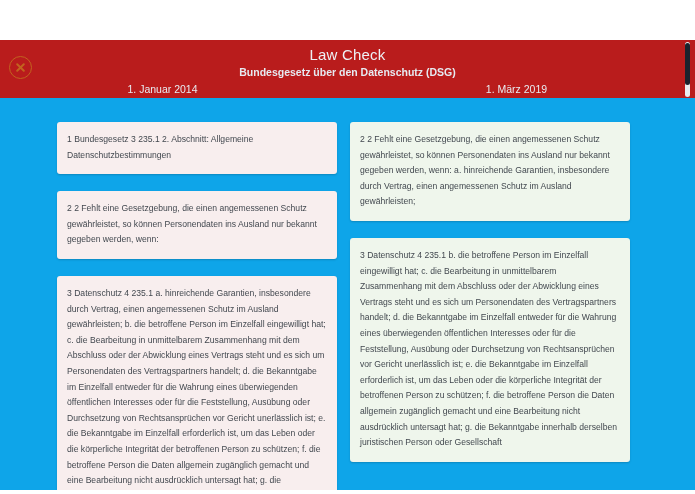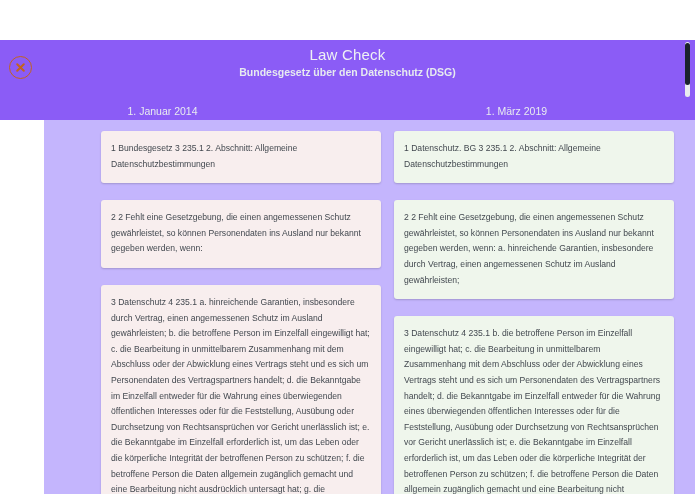--- a/index.html
+++ b/index.html
@@ -20,22 +20,22 @@
     background: #ffffff;
   }
   
   .top-strip {
     height: 40px;
     background: #ffffff;
   }
   
   .header {
     position: relative;
-    height: 80px;
-    background: #8b5cf6;
+    height: 58px;
+    background: #b91c1c;
     color: #ffffff;
     box-sizing: border-box;
   }
   .header-title-block {
     position: absolute;
     left: 0;
     right: 0;
     top: 6px;
     text-align: center;
     pointer-events: none;
@@ -105,25 +105,24 @@
     width: 5px;
     height: 42px;
     background: #1b222d;
     border-radius: 3px;
   }
 
   
   .content {
     position: relative;
     height: 392px;
-    padding: 11px 0 0 0;
+    padding: 24px 0 0 0;
     box-sizing: border-box;
-    background: #c4b5fd;
+    background: #0ea5e9;
     overflow: hidden;
-    margin-left: 44px;
   }
   .columns {
     display: flex;
     padding: 0 57px;
     box-sizing: border-box;
     gap: 13px;
   }
   .column {
     width: 280px;
     flex: 0 0 280px;
@@ -177,21 +176,20 @@
   <div class="content">
     <div class="columns">
 
       <div class="column">
         <div class="card removed">1 Bundesgesetz 3 235.1 2. Abschnitt: Allgemeine Datenschutzbestimmungen</div>
         <div class="card removed">2 2 Fehlt eine Gesetzgebung, die einen angemessenen Schutz gewährleistet, so können Personendaten ins Ausland nur bekannt gegeben werden, wenn:</div>
         <div class="card removed">3 Datenschutz 4 235.1 a. hinreichende Garantien, insbesondere durch Vertrag, einen angemessenen Schutz im Ausland gewährleisten; b. die betroffene Person im Einzelfall eingewilligt hat; c. die Bearbeitung in unmittelbarem Zusammenhang mit dem Abschluss oder der Abwicklung eines Vertrags steht und es sich um Personendaten des Vertragspartners handelt; d. die Bekanntgabe im Einzelfall entweder für die Wahrung eines überwiegenden öffentlichen Interesses oder für die Feststellung, Ausübung oder Durchsetzung von Rechtsansprüchen vor Gericht unerlässlich ist; e. die Bekanntgabe im Einzelfall erforderlich ist, um das Leben oder die körperliche Integrität der betroffenen Person zu schützen; f. die betroffene Person die Daten allgemein zugänglich gemacht und eine Bearbeitung nicht ausdrücklich untersagt hat; g. die Bekanntgabe innerhalb derselben juristischen</div>
       </div>
 
       <div class="column">
-        <div class="card added">1 Datenschutz. BG 3 235.1 2. Abschnitt: Allgemeine Datenschutzbestimmungen</div>
         <div class="card added">2 2 Fehlt eine Gesetzgebung, die einen angemessenen Schutz gewährleistet, so können Personendaten ins Ausland nur bekannt gegeben werden, wenn: a. hinreichende Garantien, insbesondere durch Vertrag, einen angemessenen Schutz im Ausland gewährleisten;</div>
         <div class="card added">3 Datenschutz 4 235.1 b. die betroffene Person im Einzelfall eingewilligt hat; c. die Bearbeitung in unmittelbarem Zusammenhang mit dem Abschluss oder der Abwicklung eines Vertrags steht und es sich um Personendaten des Vertragspartners handelt; d. die Bekanntgabe im Einzelfall entweder für die Wahrung eines überwiegenden öffentlichen Interesses oder für die Feststellung, Ausübung oder Durchsetzung von Rechtsansprüchen vor Gericht unerlässlich ist; e. die Bekanntgabe im Einzelfall erforderlich ist, um das Leben oder die körperliche Integrität der betroffenen Person zu schützen; f. die betroffene Person die Daten allgemein zugänglich gemacht und eine Bearbeitung nicht ausdrücklich untersagt hat; g. die Bekanntgabe innerhalb derselben juristischen Person oder Gesellschaft</div>
       </div>
 
     </div>
   </div>
 
 </div>
 
 </body></html>

